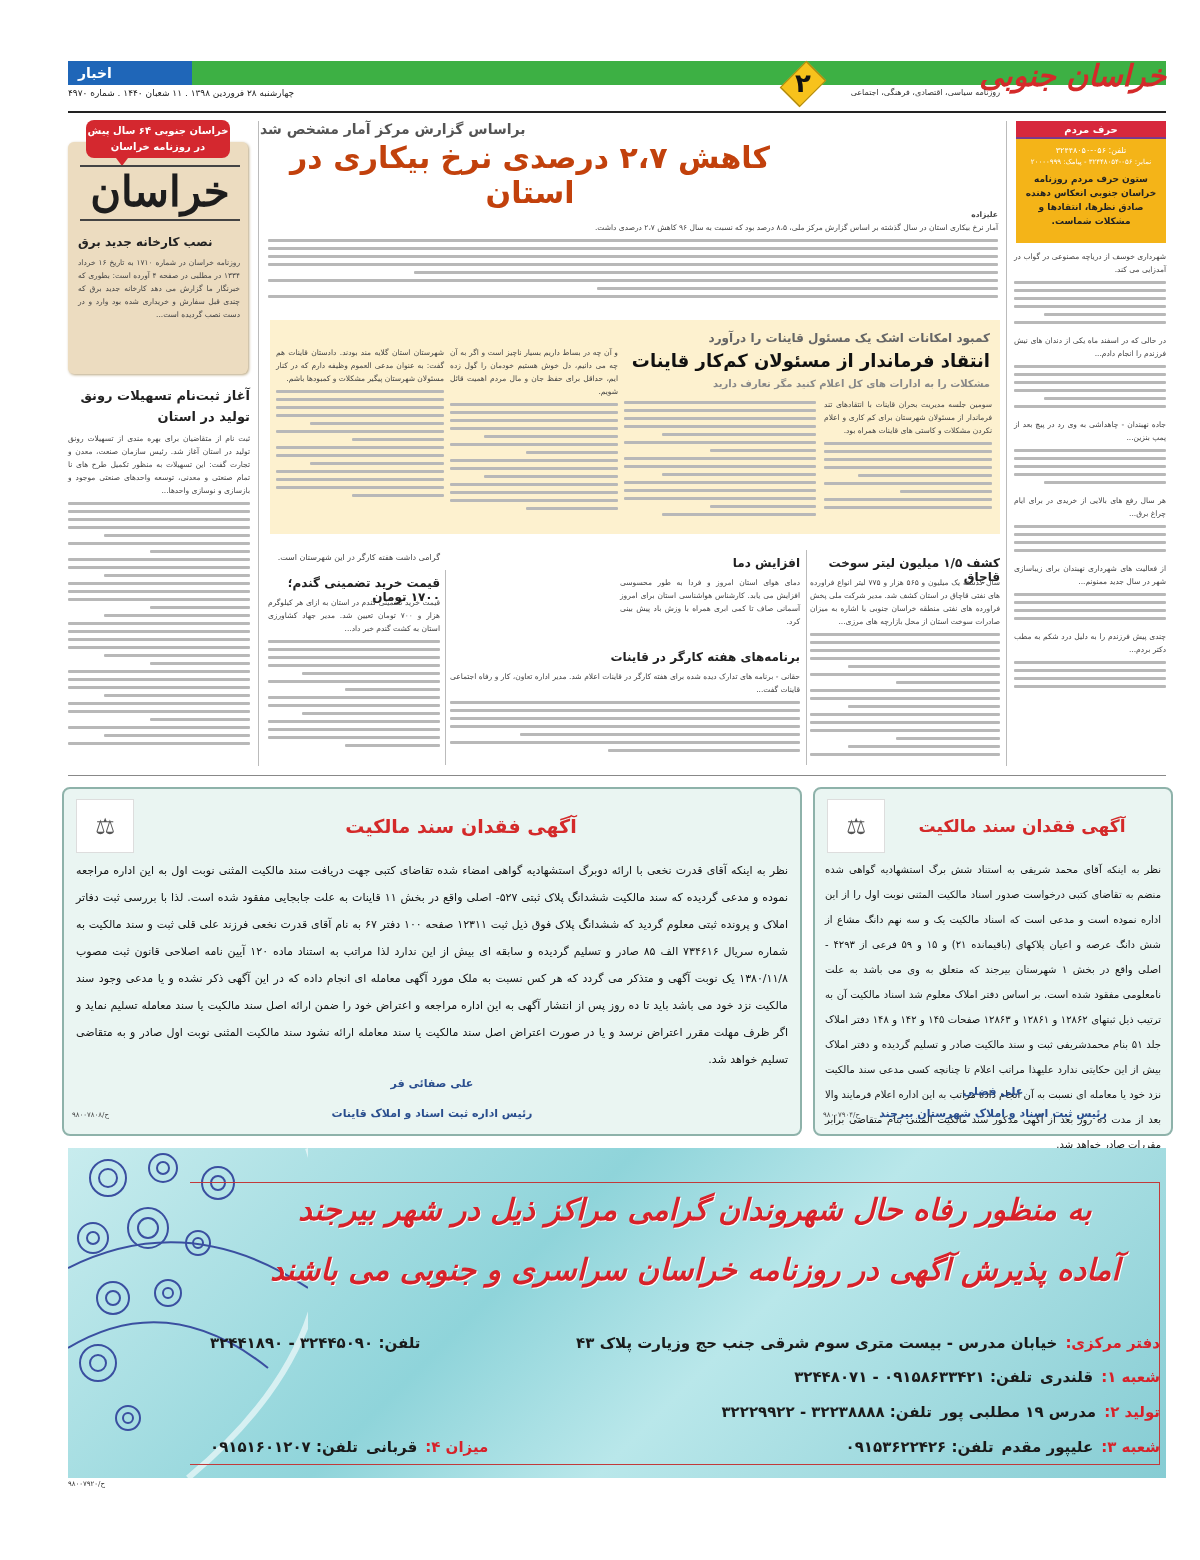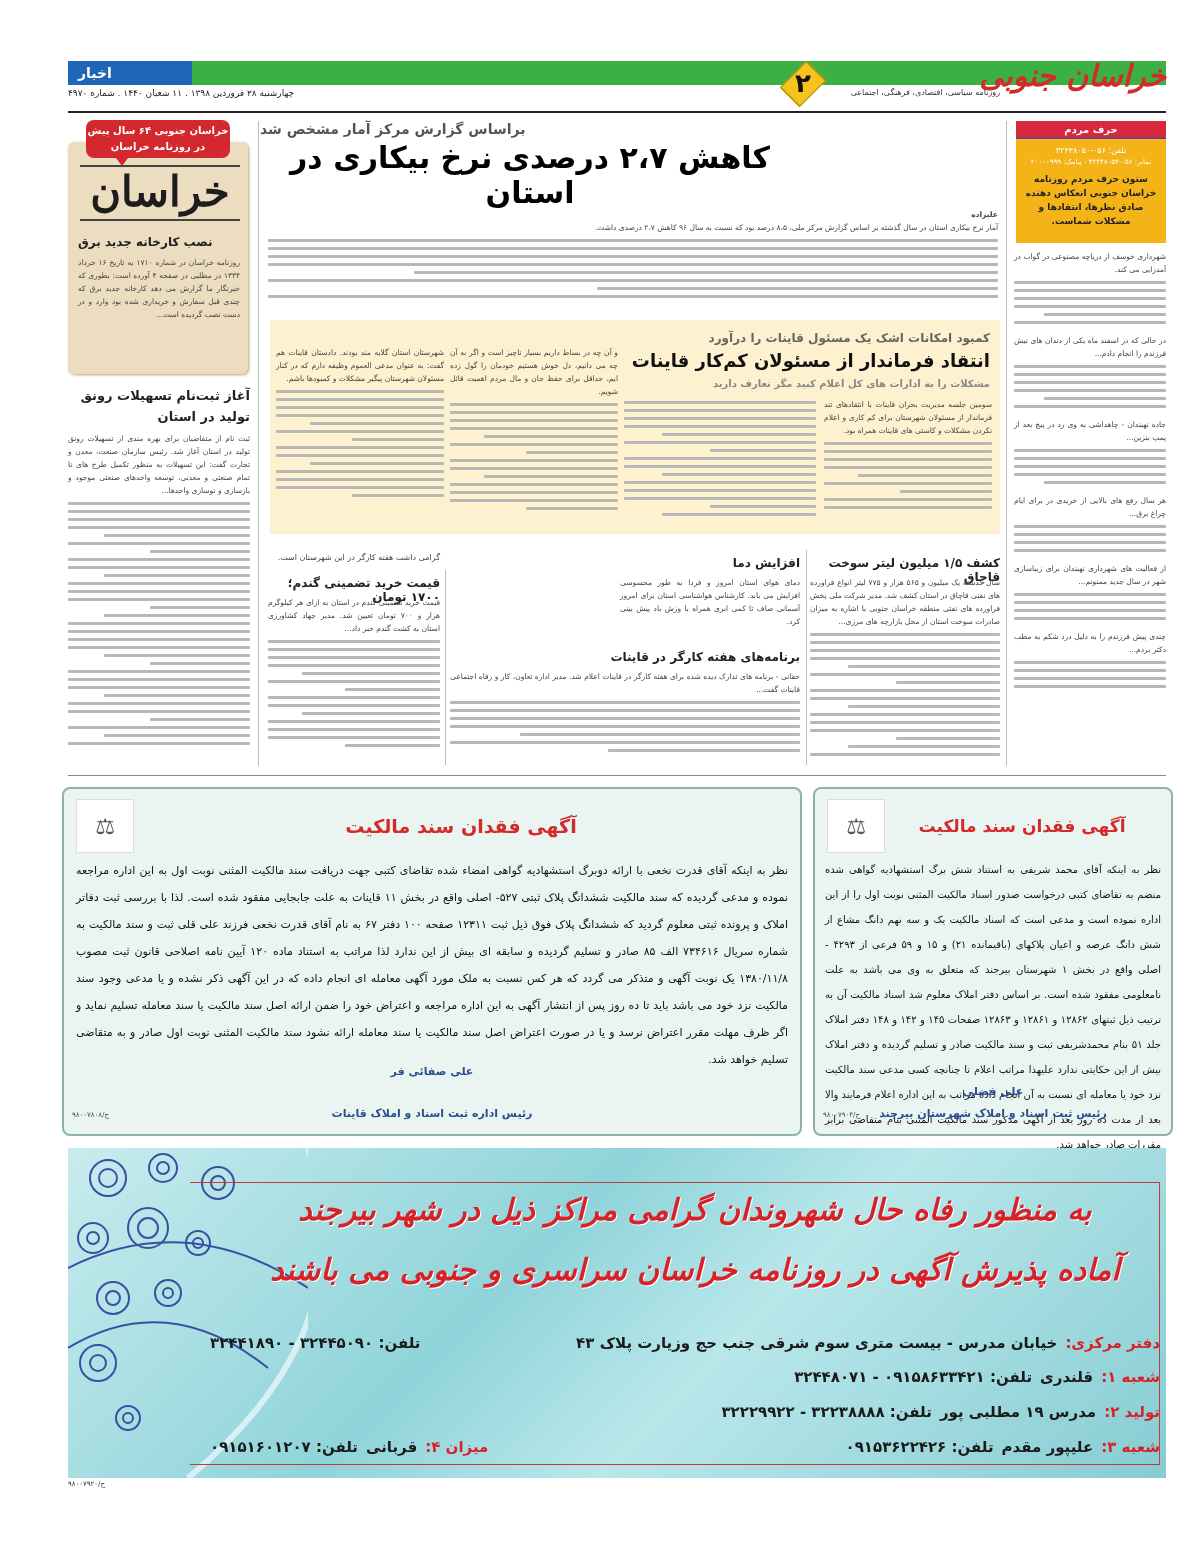--- a/index.html
+++ b/index.html
@@ -32,21 +32,21 @@
   .archive-tag:after { content:""; position:absolute; left:30px; bottom:-8px; border-left:6px solid transparent; border-right:6px solid transparent; border-top:8px solid #d4282f; }
   .archive-logo { left: 80px; top: 165px; width: 160px; height: 56px; border-top: 2px solid #444; border-bottom: 2px solid #444; font-family: "DejaVu Serif", serif; font-size: 42px; font-weight: bold; color: #1d1d1d; text-align: center; line-height: 50px; }
   .archive-title { left: 78px; top: 235px; width: 162px; font-size: 12px; font-weight: bold; text-align: left; }
   .archive-body { left: 78px; top: 256px; width: 162px; height: 112px; }
 
   .left-story-title { left: 68px; top: 385px; width: 182px; font-size: 13px; font-weight: bold; line-height: 21px; text-align: right; }
   .left-story-body { left: 68px; top: 432px; width: 182px; height: 330px; }
 
   
   .kicker { left: 260px; top: 121px; width: 470px; text-align: left; font-size: 14px; color: #555; font-weight: bold; }
-  .headline { left: 260px; top: 140px; width: 540px; text-align: center; font-size: 30px; font-weight: bold; color: #000000; }
+  .headline { left: 260px; top: 140px; width: 540px; text-align: center; font-size: 30px; font-weight: bold; color: #c2410c; }
   .main-body { left: 268px; top: 202px; width: 730px; height: 108px; }
 
   
   .yellow-box { left: 270px; top: 320px; width: 730px; height: 214px; background: #fdf1cf; }
   .yb-kicker { left: 620px; top: 331px; width: 370px; text-align: right; font-size: 12px; color: #666; font-weight: bold; }
   .yb-title { left: 620px; top: 350px; width: 370px; text-align: right; font-size: 18px; font-weight: bold; color: #111; }
   .yb-sub { left: 620px; top: 378px; width: 370px; text-align: right; font-size: 10px; color: #888; font-weight: bold; }
   .yb-col1 { left: 824px; top: 398px; width: 168px; height: 130px; }
   .yb-col2 { left: 624px; top: 398px; width: 192px; height: 130px; }
   .yb-col3 { left: 450px; top: 346px; width: 168px; height: 182px; }
@@ -384,21 +384,21 @@
   <div class="notice-signer" style="position:absolute; top:318px; width:100%;">رئیس ثبت اسناد و املاک شهرستان بیرجند</div>
   <div class="notice-code" style="position:absolute; left:8px; top:322px;">ح/۹۸۰۰۷۹۰۴</div>
 </div>
 
 <div class="abs notice notice-left">
   <div style="display:flex; align-items:center; justify-content:space-between; padding:10px 12px 4px 12px; flex-direction: row-reverse;">
     <div class="notice-logo">⚖</div>
     <div class="notice-title" style="flex:1; font-size:19px;">آگهی فقدان سند مالکیت</div>
   </div>
   <div class="notice-body" style="padding:0 12px; font-size:11px; line-height:27px;">نظر به اینکه آقای قدرت نخعی با ارائه دوبرگ استشهادیه گواهی امضاء شده تقاضای کتبی جهت دریافت سند مالکیت المثنی نوبت اول به این اداره مراجعه نموده و مدعی گردیده که سند مالکیت ششدانگ پلاک ثبتی ۵۲۷- اصلی واقع در بخش ۱۱ قاینات به علت جابجایی مفقود شده است. لذا با بررسی ثبت دفاتر املاک و پرونده ثبتی معلوم گردید که ششدانگ پلاک فوق ذیل ثبت ۱۲۳۱۱ صفحه ۱۰۰ دفتر ۶۷ به نام آقای قدرت نخعی فرزند علی قلی ثبت و سند مالکیت به شماره سریال ۷۳۴۶۱۶ الف ۸۵ صادر و تسلیم گردیده و سابقه ای بیش از این ندارد لذا مراتب به استناد ماده ۱۲۰ آیین نامه اصلاحی قانون ثبت مصوب ۱۳۸۰/۱۱/۸ یک نوبت آگهی و متذکر می گردد که هر کس نسبت به ملک مورد آگهی معامله ای انجام داده که در این آگهی ذکر نشده و یا مدعی وجود سند مالکیت نزد خود می باشد باید تا ده روز پس از انتشار آگهی به این اداره مراجعه و اعتراض خود را ضمن ارائه اصل سند مالکیت یا سند معامله تسلیم نماید و اگر ظرف مهلت مقرر اعتراض نرسد و یا در صورت اعتراض اصل سند مالکیت یا سند معامله ارائه نشود سند مالکیت المثنی نوبت اول صادر و به متقاضی تسلیم خواهد شد.</div>
-  <div class="notice-signer" style="position:absolute; top:276px; width:100%;">علی صفائی فر</div>
+  <div class="notice-signer" style="position:absolute; top:288px; width:100%;">علی صفائی فر</div>
   <div class="notice-signer" style="position:absolute; top:318px; width:100%;">رئیس اداره ثبت اسناد و املاک قاینات</div>
   <div class="notice-code" style="position:absolute; left:8px; top:322px;">ح/۹۸۰۰۷۸۰۸</div>
 </div>
 
 <div class="abs ad">
   <svg class="ad-swirl" viewBox="0 0 240 330">
     <g fill="none" stroke="#3a4fa0" stroke-width="2">
       <circle cx="40" cy="30" r="18"></circle>
         <circle cx="40" cy="30" r="9"></circle>
       <circle cx="95" cy="20" r="14"></circle>

